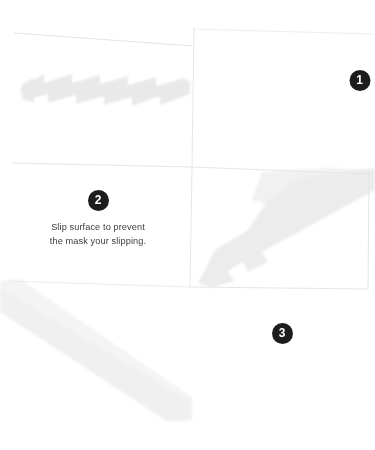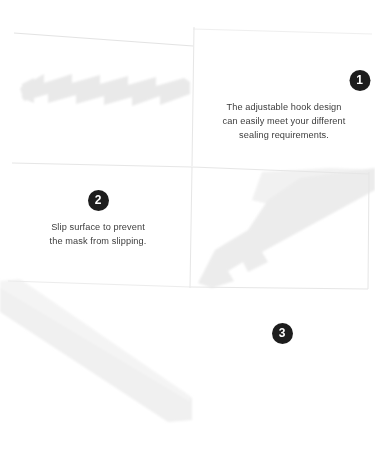--- a/index.html
+++ b/index.html
@@ -160,28 +160,25 @@
       <path d="M 191 287 L 368 289" stroke="#e6e6e6" stroke-width="1" fill="none"></path>
 
       <path d="M 194 27 L 192 166" stroke="#e6e6e6" stroke-width="1" fill="none"></path>
       <path d="M 192 167 L 190 288" stroke="#e6e6e6" stroke-width="1" fill="none"></path>
       <path d="M 369 172 L 368 289" stroke="#e6e6e6" stroke-width="1" fill="none"></path>
     </svg>
   </div>
 
   <div class="feature" id="feature-1">
     <span class="badge">1</span>
-    <div class="feature-text">The adjustable hook design
-can easily meet your different
-sealing requirements.</div>
   </div>
 
   <div class="feature" id="feature-2">
     <span class="badge">2</span>
     <div class="feature-text">Slip surface to prevent
-the mask from slipping.</div>
+the mask your slipping.</div>
   </div>
 
   <div class="feature" id="feature-3">
     <span class="badge">3</span>
   </div>
 
 </div>
 
 </body></html>

